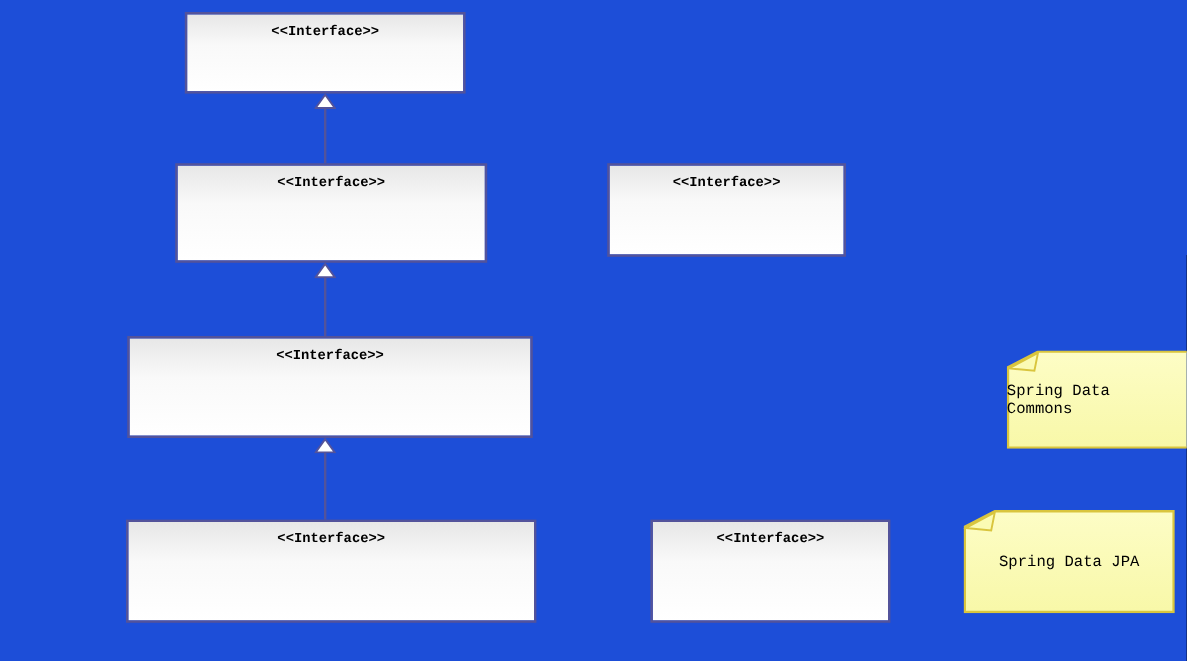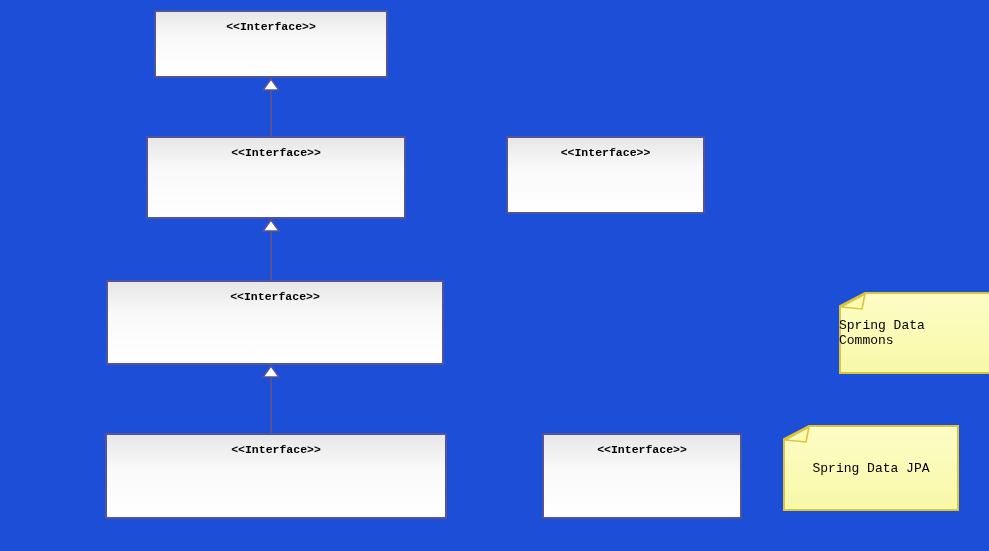--- a/index.html
+++ b/index.html
@@ -107,21 +107,21 @@
           <stop offset="0%" stop-color="#FDFDC6"></stop>
           <stop offset="100%" stop-color="#F8F8A8"></stop>
         </linearGradient>
       </defs>
       <polygon points="26,1 175,1 175,81 1,81 1,14" fill="url(#noteGrad1)" stroke="#D9C53E" stroke-width="2"></polygon>
       <path d="M2,15 L26,2 L23,17 Z" fill="#FBFBB4" stroke="#D9C53E" stroke-width="1.6"></path>
     </svg>
     <span class="note-label">Spring Data Commons</span>
   </div>
 
-  <div class="note" style="left:783px; top:425px; width:176px; height:86px;">
+  <div class="note" style="left:803px; top:425px; width:176px; height:86px;">
     <svg width="176" height="86">
       <defs>
         <linearGradient id="noteGrad2" x1="0" y1="0" x2="0" y2="1">
           <stop offset="0%" stop-color="#FDFDC6"></stop>
           <stop offset="100%" stop-color="#F8F8A8"></stop>
         </linearGradient>
       </defs>
       <polygon points="26,1 175,1 175,85 1,85 1,14" fill="url(#noteGrad2)" stroke="#D9C53E" stroke-width="2"></polygon>
       <path d="M2,15 L26,2 L23,17 Z" fill="#FBFBB4" stroke="#D9C53E" stroke-width="1.6"></path>
     </svg>

